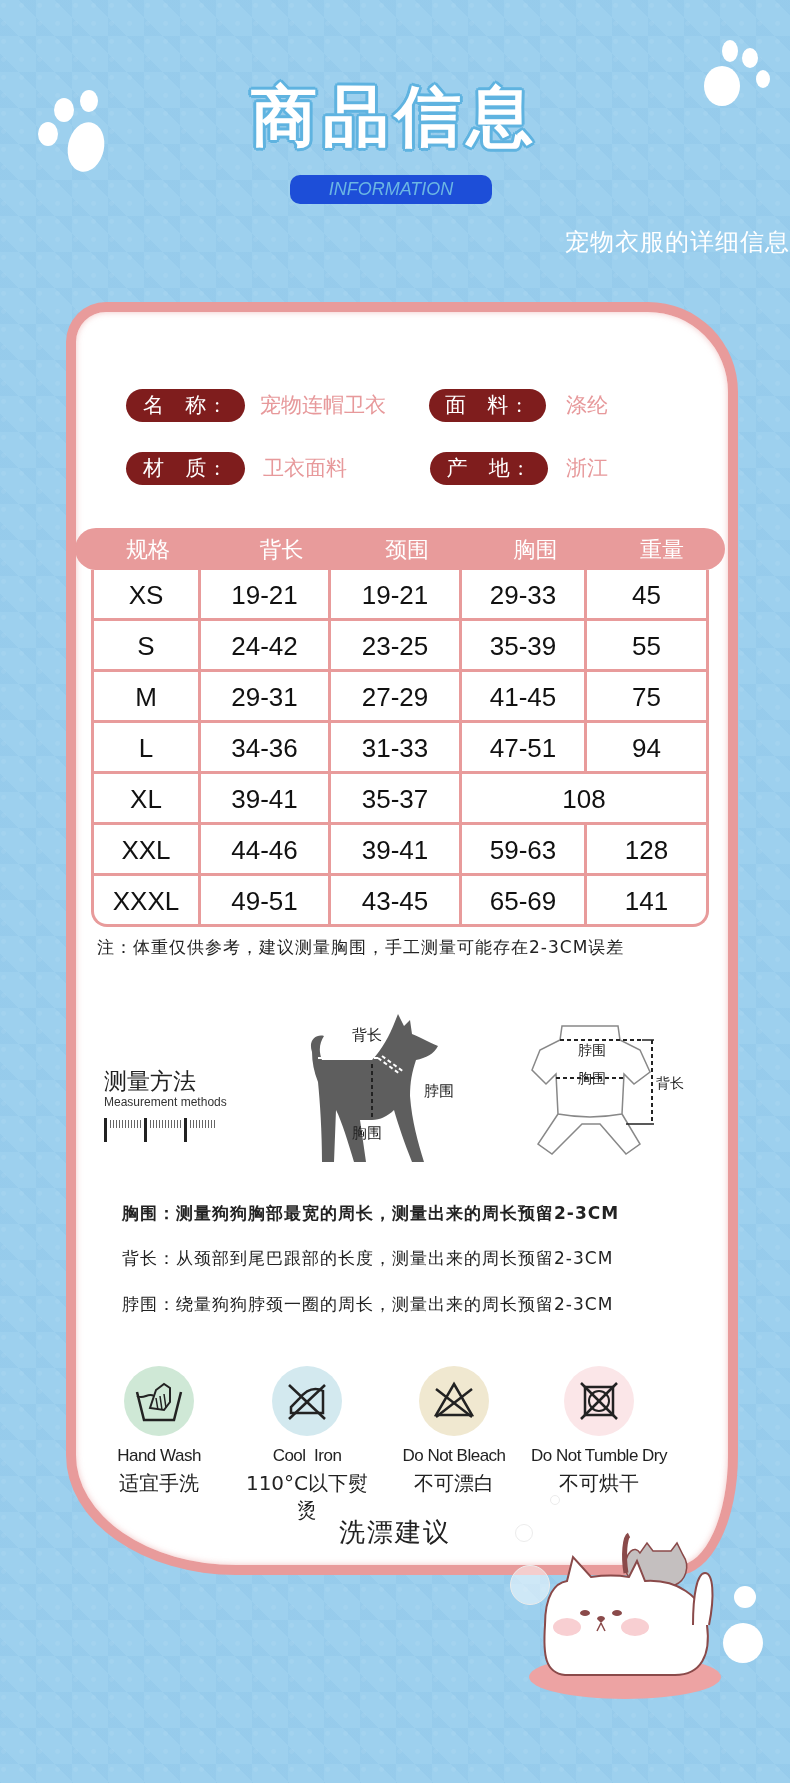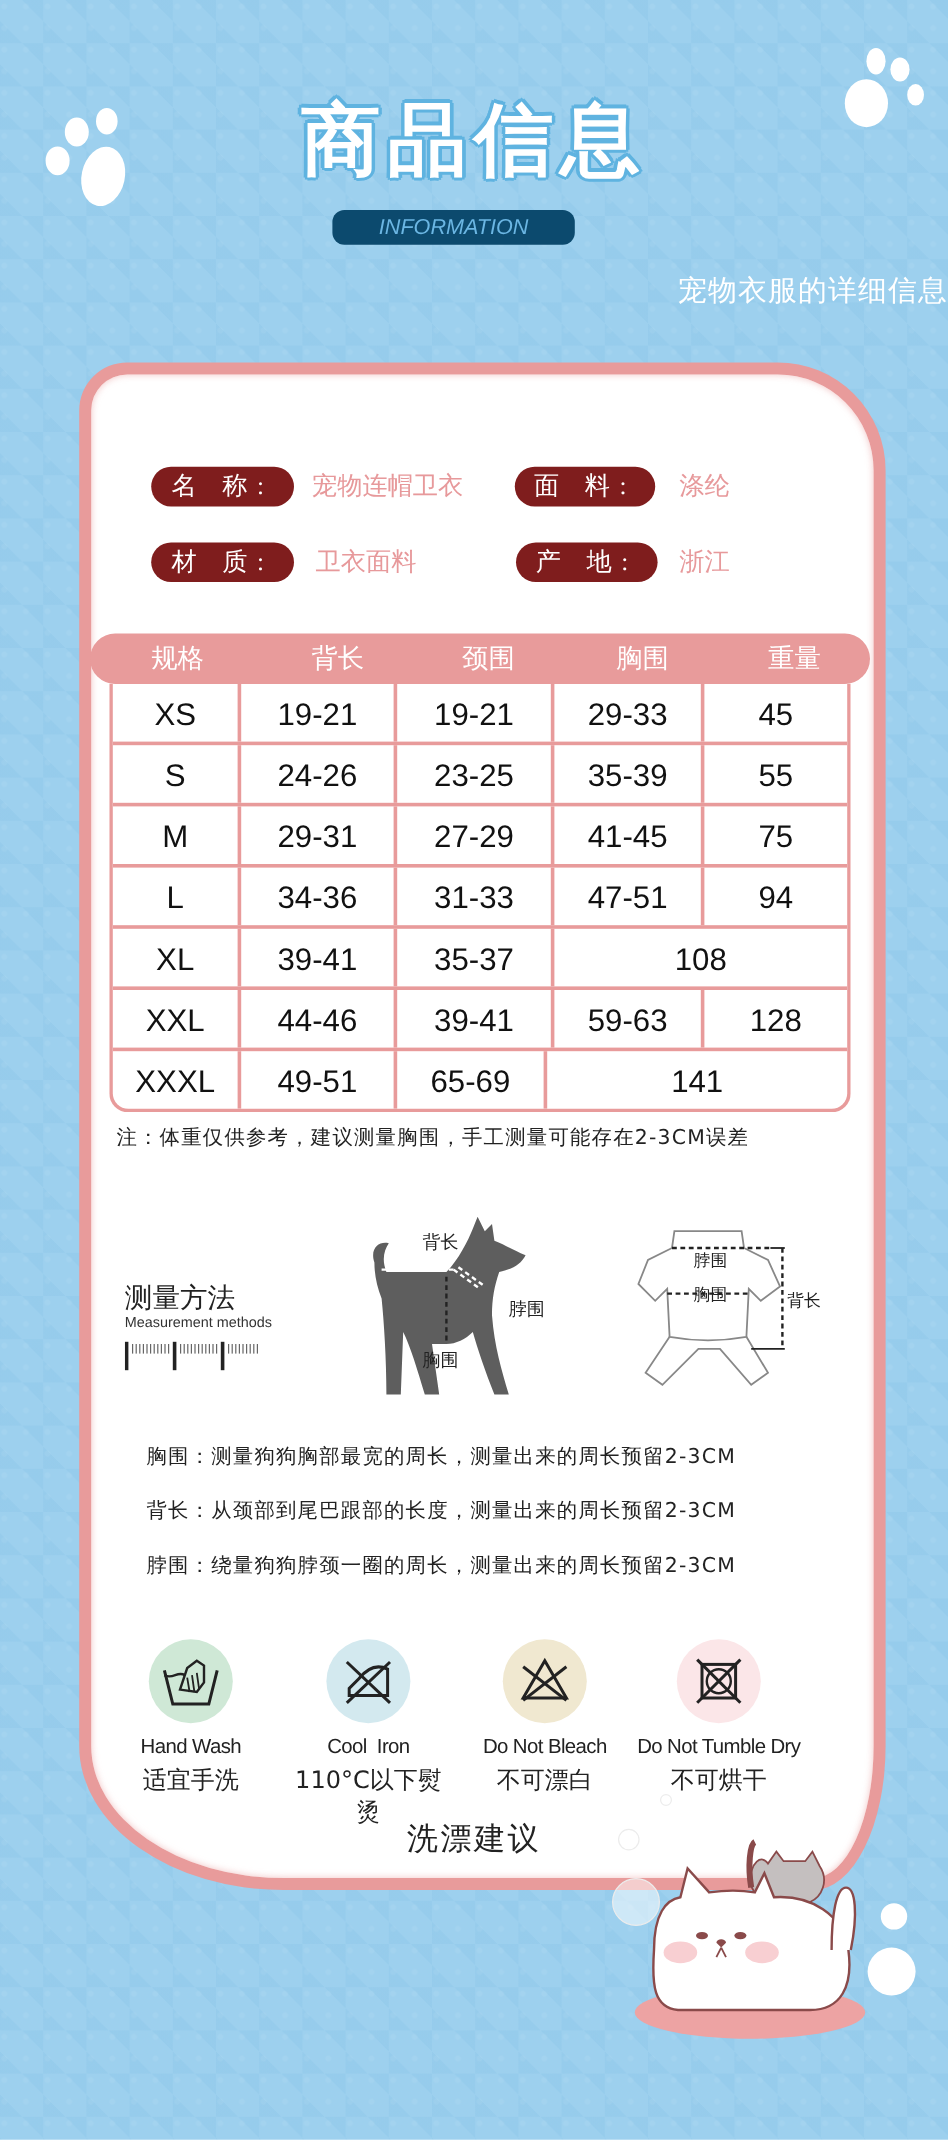--- a/index.html
+++ b/index.html
@@ -19,22 +19,22 @@
   .paw { position: absolute; }
   .paw .pad { position: absolute; background: #fff; border-radius: 50%; }
 
   .title {
     position: absolute; left: 0; width: 790px; top: 72px; text-align: center;
     font-size: 66px; font-weight: bold; color: #fff; letter-spacing: 6px;
     text-shadow: 0 0 0 #5fb3e0, 3px 0 0 #5fb3e0, -3px 0 0 #5fb3e0, 0 3px 0 #5fb3e0, 0 -3px 0 #5fb3e0,
                  2px 2px 0 #5fb3e0, -2px -2px 0 #5fb3e0, 2px -2px 0 #5fb3e0, -2px 2px 0 #5fb3e0;
   }
   .info-pill {
-    position: absolute; left: 277px; top: 175px; width: 202px; height: 29px;
-    background: #0c4a6e; border-radius: 10px; text-align: center;
+    position: absolute; left: 290px; top: 175px; width: 202px; height: 29px;
+    background: #1d4ed8; border-radius: 10px; text-align: center;
     color: #6bb6e3; font-size: 18px; font-style: italic; line-height: 29px; letter-spacing: 0px;
     font-family: "Liberation Sans", sans-serif;
   }
   .subtitle {
     position: absolute; left: 0; width: 790px; top: 226px; text-align: right;
     color: #fff; font-size: 24px; letter-spacing: 1px;
   }
 
   .card {
     position: absolute; left: 66px; top: 302px; width: 672px; height: 1273px;
@@ -133,21 +133,21 @@
 <div class="table-body">
   <div class="trow">
     <div class="tcell c0">XS</div>
     <div class="tcell c1">19-21</div>
     <div class="tcell c2">19-21</div>
     <div class="tcell c3">29-33</div>
     <div class="tcell c4">45</div>
   </div>
   <div class="trow">
     <div class="tcell c0">S</div>
-    <div class="tcell c1">24-26</div>
+    <div class="tcell c1">24-42</div>
     <div class="tcell c2">23-25</div>
     <div class="tcell c3">35-39</div>
     <div class="tcell c4">55</div>
   </div>
   <div class="trow">
     <div class="tcell c0">M</div>
     <div class="tcell c1">29-31</div>
     <div class="tcell c2">27-29</div>
     <div class="tcell c3">41-45</div>
     <div class="tcell c4">75</div>
@@ -168,20 +168,21 @@
   <div class="trow">
     <div class="tcell c0">XXL</div>
     <div class="tcell c1">44-46</div>
     <div class="tcell c2">39-41</div>
     <div class="tcell c3">59-63</div>
     <div class="tcell c4">128</div>
   </div>
   <div class="trow">
     <div class="tcell c0">XXXL</div>
     <div class="tcell c1">49-51</div>
+    <div class="tcell c2">43-45</div>
     <div class="tcell c3">65-69</div>
     <div class="tcell c4">141</div>
   </div>
 </div>
 
 <div class="note">注：体重仅供参考，建议测量胸围，手工测量可能存在2-3CM误差</div>
 
 <div class="method-title">测量方法</div>
 <div class="method-sub">Measurement methods</div>
 <svg class="ruler" width="120" height="24" viewBox="0 0 120 24">
@@ -246,21 +247,21 @@
     <line x1="26" y1="58" x2="94" y2="58" stroke="#222" stroke-width="2" stroke-dasharray="4,3"></line>
     <line x1="122" y1="20" x2="122" y2="104" stroke="#222" stroke-width="2" stroke-dasharray="4,3"></line>
     <line x1="112" y1="20" x2="124" y2="20" stroke="#222" stroke-width="1.5"></line>
     <line x1="96" y1="104" x2="124" y2="104" stroke="#222" stroke-width="1.5"></line>
   </svg>
   <div style="position:absolute;left:48px;top:22px;font-size:14px;color:#222;">脖围</div>
   <div style="position:absolute;left:48px;top:50px;font-size:14px;color:#222;">胸围</div>
   <div style="position:absolute;left:126px;top:55px;font-size:14px;color:#222;">背长</div>
 </div>
 
-<div class="measure-line" style="top:1202px;">胸围：测量狗狗胸部最宽的周长，测量出来的周长预留2-3CM</div>
+<div class="measure-line" style="top:1202px;font-weight:bold;">胸围：测量狗狗胸部最宽的周长，测量出来的周长预留2-3CM</div>
 <div class="measure-line" style="top:1247px;">背长：从颈部到尾巴跟部的长度，测量出来的周长预留2-3CM</div>
 <div class="measure-line" style="top:1293px;">脖围：绕量狗狗脖颈一圈的周长，测量出来的周长预留2-3CM</div>
 
 <div class="care" style="left:89px;">
   <div class="circ" style="background:#cfe8d6;">
     <svg width="50" height="46" viewBox="0 0 50 46">
       <path d="M3 14 L10 42 L40 42 L47 14" fill="none" stroke="#222" stroke-width="2.5"></path>
       <path d="M3 18 C10 22 14 14 20 18" fill="none" stroke="#222" stroke-width="2"></path>
       <path d="M16 30 L22 12 L30 6 L36 10 L36 24 L30 32 Z" fill="none" stroke="#222" stroke-width="2"></path>
       <path d="M22 20 L24 32 M26 18 L28 32 M30 16 L32 30" stroke="#222" stroke-width="1.5"></path>

